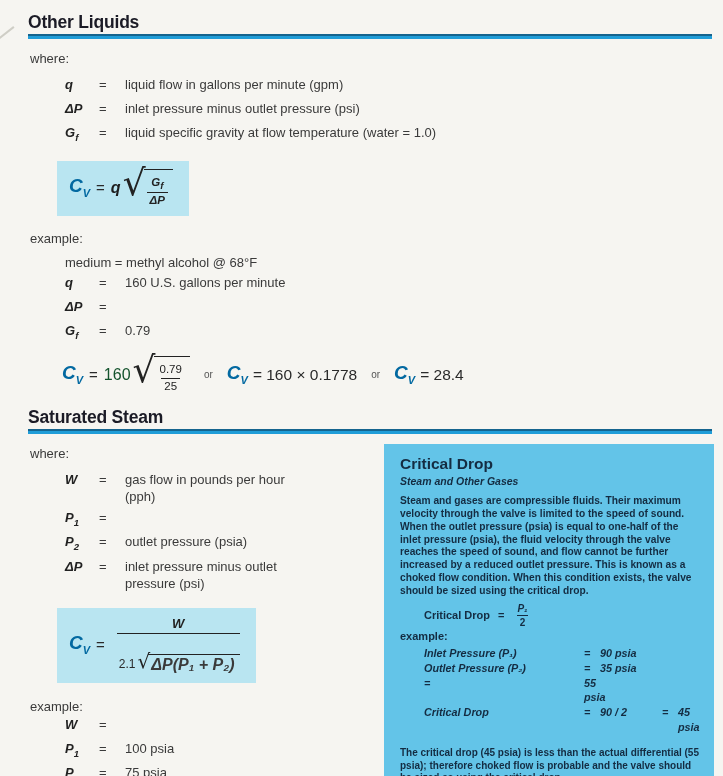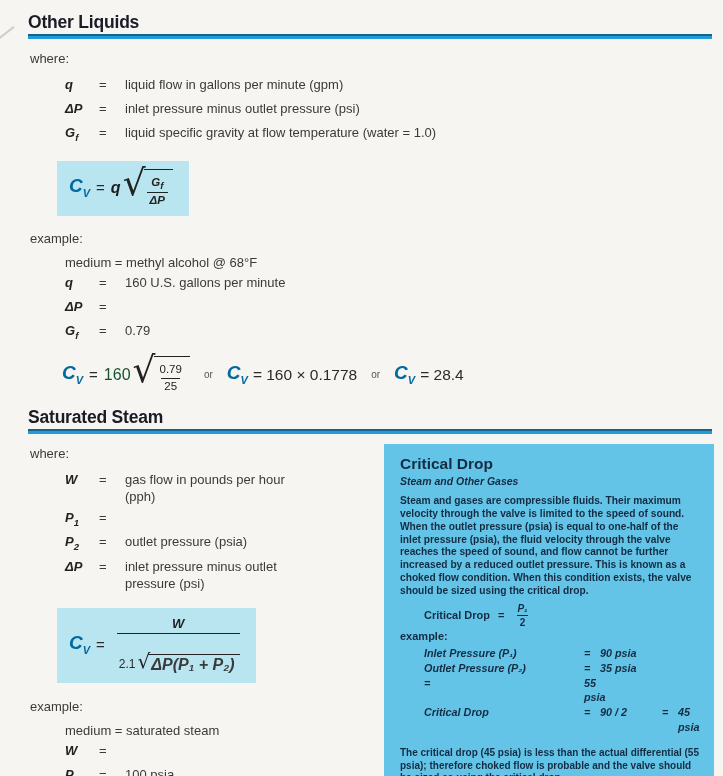--- a/index.html
+++ b/index.html
@@ -218,21 +218,20 @@
                 <span class="bd-coef">2.1</span>
                 <span class="sqrt sqrt-sm">
                   <span class="rsym">√</span>
                   <span class="rc rad-it">ΔP(P₁ + P₂)</span>
                 </span>
               </span>
             </span>
           </div>
 
           <div class="lbl" style="margin-top:16px;">example:</div>
-          <div class="medium-line">medium = saturated steam</div>
 
           <div class="defs" style="margin-top:2px;">
             <div class="defrow">
               <span class="sym"><span>W</span><sub></sub></span>
               <span class="eqcol">=</span>
             </div>
             <div class="defrow">
               <span class="sym"><span>P</span><sub>1</sub></span>
               <span class="eqcol">=</span>
               <span>100 psia</span>

